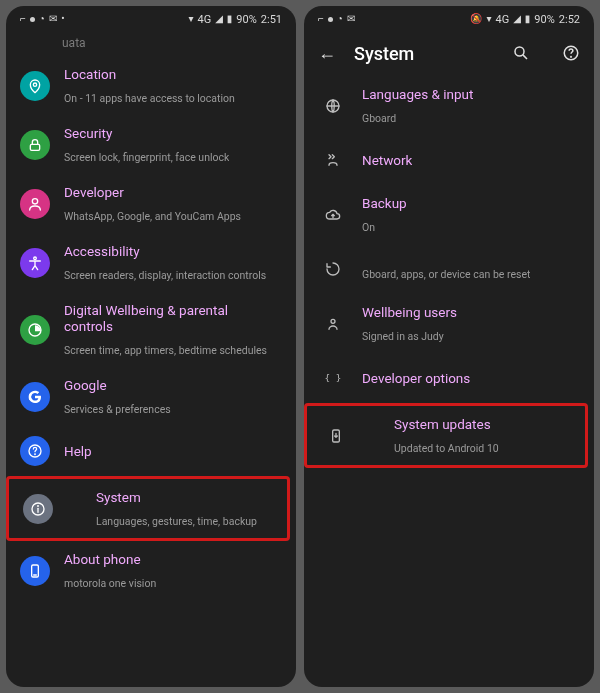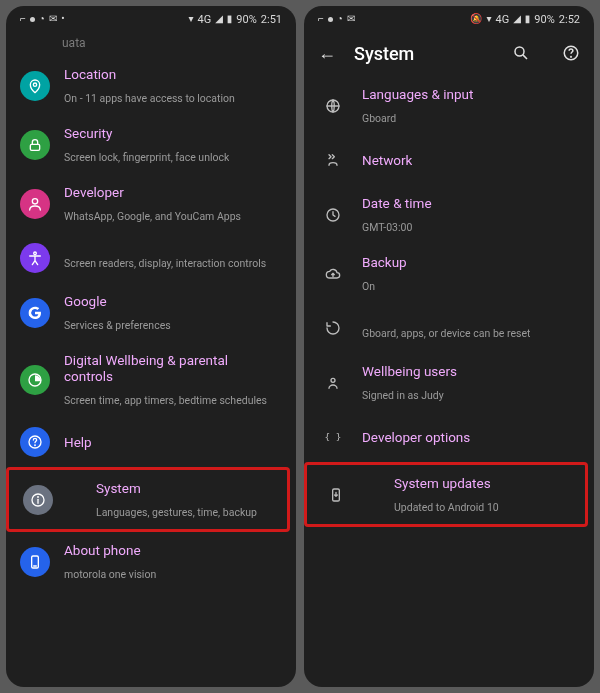--- a/index.html
+++ b/index.html
@@ -165,47 +165,48 @@
         </div>
       </div>
       <div class="row">
         <div class="icon-badge" style="background: rgb(124, 58, 237);">
           <svg width="16" height="16" viewBox="0 0 24 24" fill="none" stroke="#ffffff" stroke-width="2" stroke-linecap="round" stroke-linejoin="round">
             <circle cx="12" cy="5" r="2"></circle>
             <path d="M4 9h16M12 9v7m0 0l-4 6m4-6l4 6"></path>
           </svg>
         </div>
         <div class="text-col">
+          <div class="lbl">Accessibility</div>
           <div class="sub">Screen readers, display, interaction controls</div>
+        </div>
+      </div>
+      <div class="row">
+        <div class="icon-badge" style="background: rgb(46, 160, 67);">
+          <svg width="16" height="16" viewBox="0 0 24 24" fill="none" stroke="#ffffff" stroke-width="2" stroke-linecap="round" stroke-linejoin="round">
+            <circle cx="12" cy="12" r="9"></circle>
+            <path d="M12 12V5a9 9 0 019 9h-9z" fill="#ffffff" stroke="none"></path>
+          </svg>
+        </div>
+        <div class="text-col">
+          <div class="lbl">Digital Wellbeing &amp; parental controls</div>
+          <div class="sub">Screen time, app timers, bedtime schedules</div>
         </div>
       </div>
       <div class="row">
         <div class="icon-badge" style="background: rgb(37, 99, 235);">
           <svg width="16" height="16" viewBox="0 0 24 24">
             <path fill="#fff" d="M21 12.2c0-.7-.1-1.3-.2-1.9H12v3.7h5c-.2 1.1-.9 2.1-1.9 2.7v2.3h3c1.8-1.6 2.9-4 2.9-6.8z"></path>
             <path fill="#fff" d="M12 21c2.6 0 4.7-.8 6.3-2.3l-3-2.3c-.8.6-1.9.9-3.3.9-2.5 0-4.6-1.7-5.4-3.9H3.5v2.4C5.1 18.9 8.3 21 12 21z"></path>
             <path fill="#fff" d="M6.6 13.4c-.2-.6-.3-1.2-.3-1.9s.1-1.3.3-1.9V7.2H3.5C2.9 8.6 2.5 10.2 2.5 12s.4 3.4 1 4.8l3.1-2.4z"></path>
             <path fill="#fff" d="M12 6.1c1.4 0 2.6.5 3.6 1.4l2.7-2.7C16.7 3.3 14.6 2.5 12 2.5 8.3 2.5 5.1 4.6 3.5 7.7l3.1 2.4C7.4 7.8 9.5 6.1 12 6.1z"></path>
           </svg>
         </div>
         <div class="text-col">
           <div class="lbl">Google</div>
           <div class="sub">Services &amp; preferences</div>
-        </div>
-      </div>
-      <div class="row">
-        <div class="icon-badge" style="background: rgb(46, 160, 67);">
-          <svg width="16" height="16" viewBox="0 0 24 24" fill="none" stroke="#ffffff" stroke-width="2" stroke-linecap="round" stroke-linejoin="round">
-            <circle cx="12" cy="12" r="9"></circle>
-            <path d="M12 12V5a9 9 0 019 9h-9z" fill="#ffffff" stroke="none"></path>
-          </svg>
-        </div>
-        <div class="text-col">
-          <div class="lbl">Digital Wellbeing &amp; parental controls</div>
-          <div class="sub">Screen time, app timers, bedtime schedules</div>
         </div>
       </div>
       <div class="row">
         <div class="icon-badge" style="background: rgb(37, 99, 235);">
           <svg width="16" height="16" viewBox="0 0 24 24" fill="none" stroke="#ffffff" stroke-width="2" stroke-linecap="round" stroke-linejoin="round">
             <circle cx="12" cy="12" r="9"></circle>
             <path d="M9.5 9a2.5 2.5 0 015 0c0 1.5-2.5 2-2.5 4"></path>
             <circle cx="12" cy="17" r="0.5" fill="#ffffff"></circle>
           </svg>
         </div>
@@ -298,32 +299,20 @@
             <path d="M6 20c0-3 4-4 6-4s6 1 6 4"></path>
           </svg>
         </div>
         <div class="text-col">
           <div class="lbl">Network</div>
         </div>
       </div>
       <div class="row">
         <div class="icon-plain">
           <svg width="16" height="16" viewBox="0 0 24 24" fill="none" stroke="#bdbdbd" stroke-width="2" stroke-linecap="round" stroke-linejoin="round">
-            <circle cx="12" cy="12" r="9"></circle>
-            <path d="M12 7v5l3 2"></path>
-          </svg>
-        </div>
-        <div class="text-col">
-          <div class="lbl">Date &amp; time</div>
-          <div class="sub">GMT-03:00</div>
-        </div>
-      </div>
-      <div class="row">
-        <div class="icon-plain">
-          <svg width="16" height="16" viewBox="0 0 24 24" fill="none" stroke="#bdbdbd" stroke-width="2" stroke-linecap="round" stroke-linejoin="round">
             <path d="M7 18a5 5 0 010-10 6 6 0 0111 2 4 4 0 010 8H7z"></path>
             <path d="M12 16v-5m0 0l-2 2m2-2l2 2"></path>
           </svg>
         </div>
         <div class="text-col">
           <div class="lbl">Backup</div>
           <div class="sub">On</div>
         </div>
       </div>
       <div class="row">

